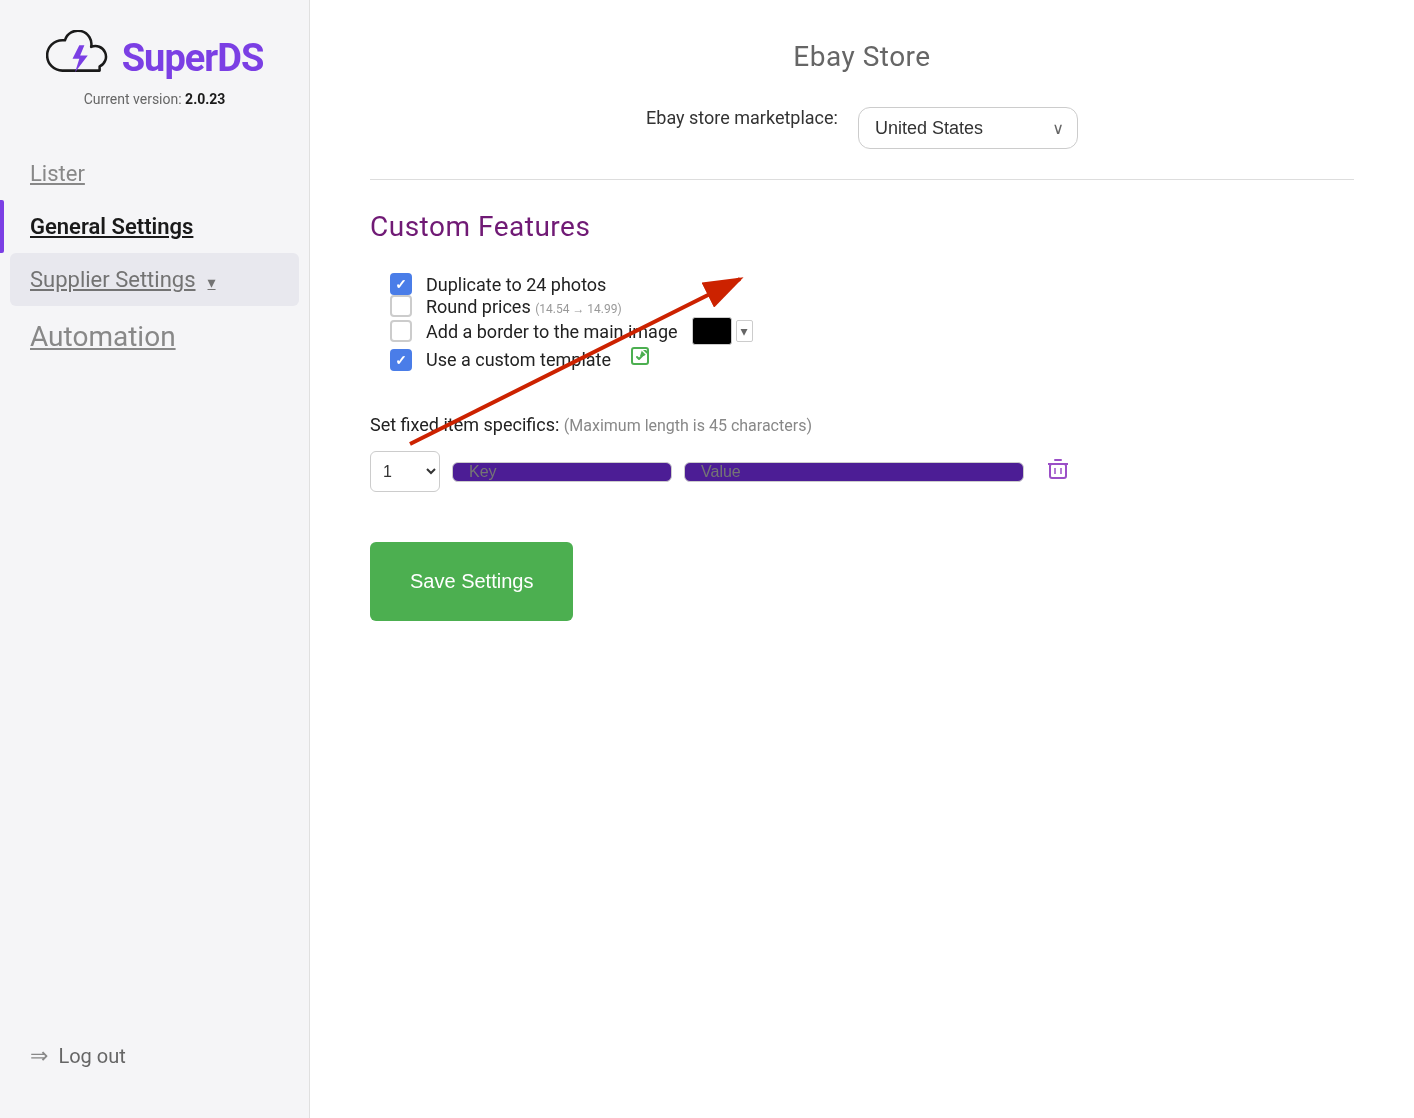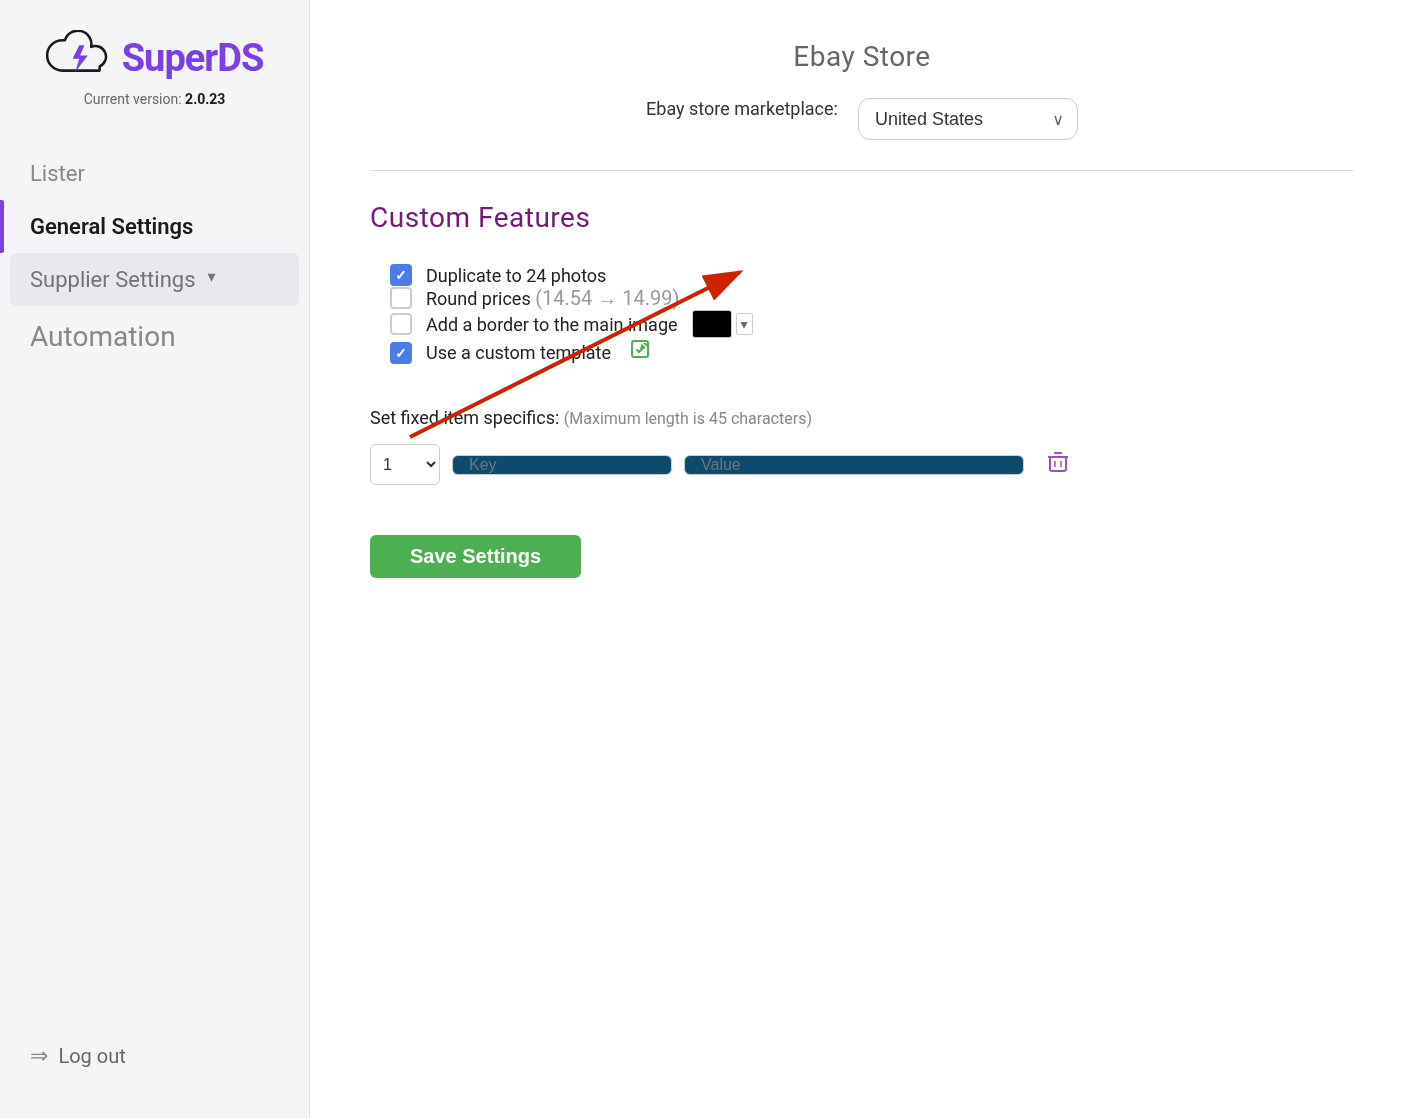--- a/index.html
+++ b/index.html
@@ -68,22 +68,23 @@
       padding: 10px 0;
     }
 
     .nav-item {
       padding: 14px 30px;
       font-size: 22px;
       color: #888;
       cursor: pointer;
       position: relative;
       display: flex;
-      align-items: flex-start;
+      align-items: flex-end;
       gap: 8px;
+      text-decoration: underline;
     }
 
     .nav-item.active {
       color: #1a1a1a;
       font-weight: 600;
     }
 
     .nav-item.active::before {
       content: '';
       position: absolute;
@@ -135,21 +136,21 @@
       padding: 40px 60px;
       overflow-y: auto;
       background: #fff;
     }
 
     .section-title {
       font-size: 28px;
       font-weight: 400;
       color: #666;
       text-align: center;
-      margin-bottom: 25px;
+      margin-bottom: 34px;
       letter-spacing: 0.5px;
     }
 
     .marketplace-row {
       display: flex;
       align-items: flex-start;
       justify-content: center;
       gap: 20px;
       margin-bottom: 30px;
     }
@@ -241,21 +242,21 @@
       font-weight: 700;
     }
 
     .feature-label {
       font-size: 18px;
       color: #222;
     }
 
     .feature-label .sub-text {
       color: #999;
-      font-size: 20px;
+      font-size: 12px;
     }
 
     .color-picker-wrapper {
       display: flex;
       align-items: center;
       gap: 4px;
     }
 
     .color-swatch {
       width: 40px;
@@ -314,21 +315,21 @@
       cursor: pointer;
       width: 70px;
     }
 
     .text-input {
       border: 1.5px solid #ccc;
       border-radius: 6px;
       padding: 0 16px;
       font-size: 16px;
       color: #999;
-      background: #0c4a6e;
+      background: #4c1d95;
       flex: 1;
       max-width: 220px;
     }
 
     .text-input.value-input {
       max-width: 340px;
     }
 
     .delete-icon {
       color: #9b4fc7;
@@ -336,23 +337,23 @@
       cursor: pointer;
       margin-left: 8px;
     }
 
     
     .save-button {
       background: #4caf50;
       color: #fff;
       border: none;
       border-radius: 6px;
-      padding: 10px 40px;
+      padding: 28px 40px;
       font-size: 20px;
-      font-weight: 700;
+      font-weight: 400;
       cursor: pointer;
       display: inline-block;
       margin-top: 10px;
     }
 
     .main-wrapper {
       position: relative;
     }
   </style>
 </head>

